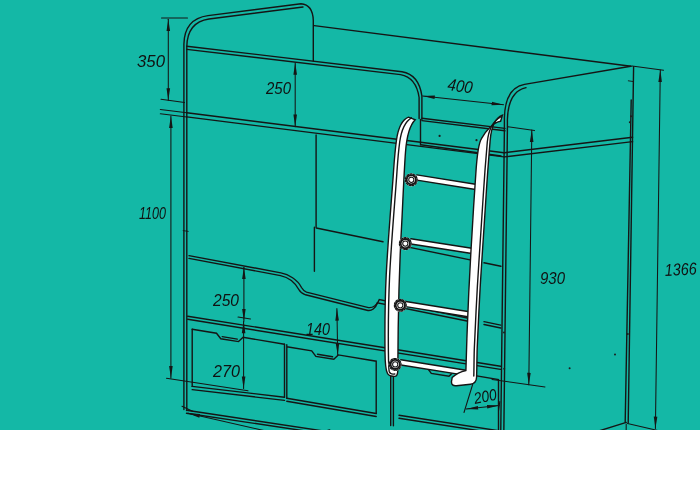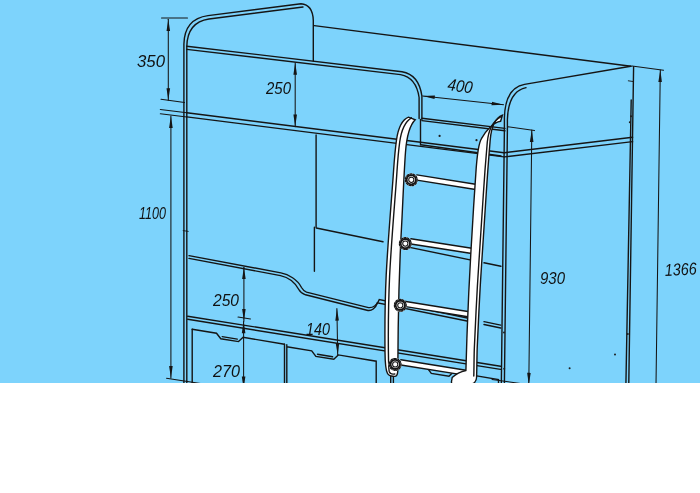--- a/index.html
+++ b/index.html
@@ -1,16 +1,16 @@
 <!DOCTYPE html>
 <html><head>
 <meta charset="utf-8">
 <style>
 html,body{margin:0;padding:0;background:#ffffff;}
-#wrap{width:700px;height:383px;position:relative;background:#7dd3fc;overflow:hidden;}
+#wrap{width:700px;height:430px;position:relative;background:#14b8a6;overflow:hidden;}
 text{font-family:"Liberation Sans",sans-serif;font-style:italic;fill:#111;}
 </style>
 </head>
 <body>
 <div id="wrap">
 <svg width="700" height="493" viewBox="0 0 700 493">
 <defs>
 <marker id="ar" orient="auto-start-reverse" markerWidth="14" markerHeight="6" refX="12.2" refY="3" markerUnits="userSpaceOnUse">
 <path d="M0.2,1.2 L12.2,3 L0.2,4.8 Z" fill="#151515"></path>
 </marker>

